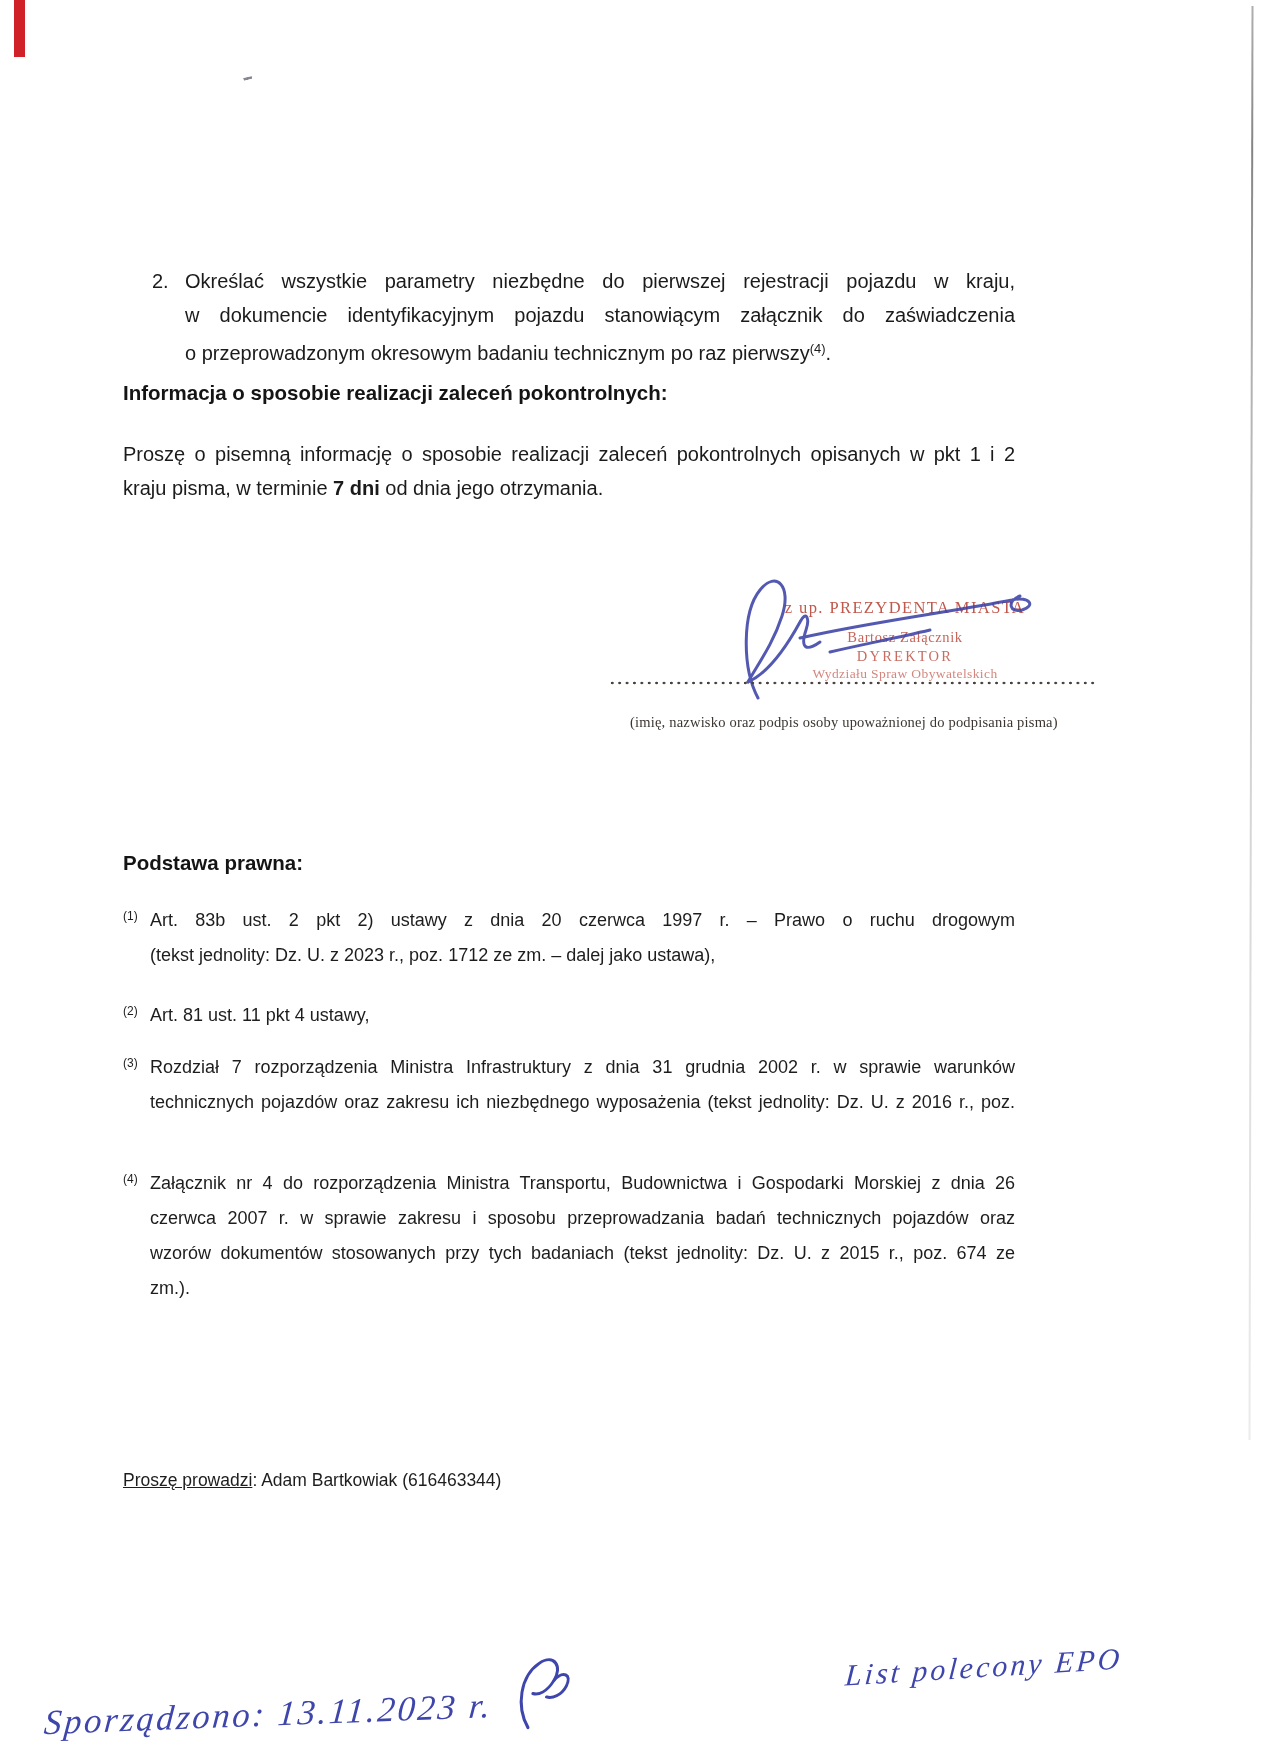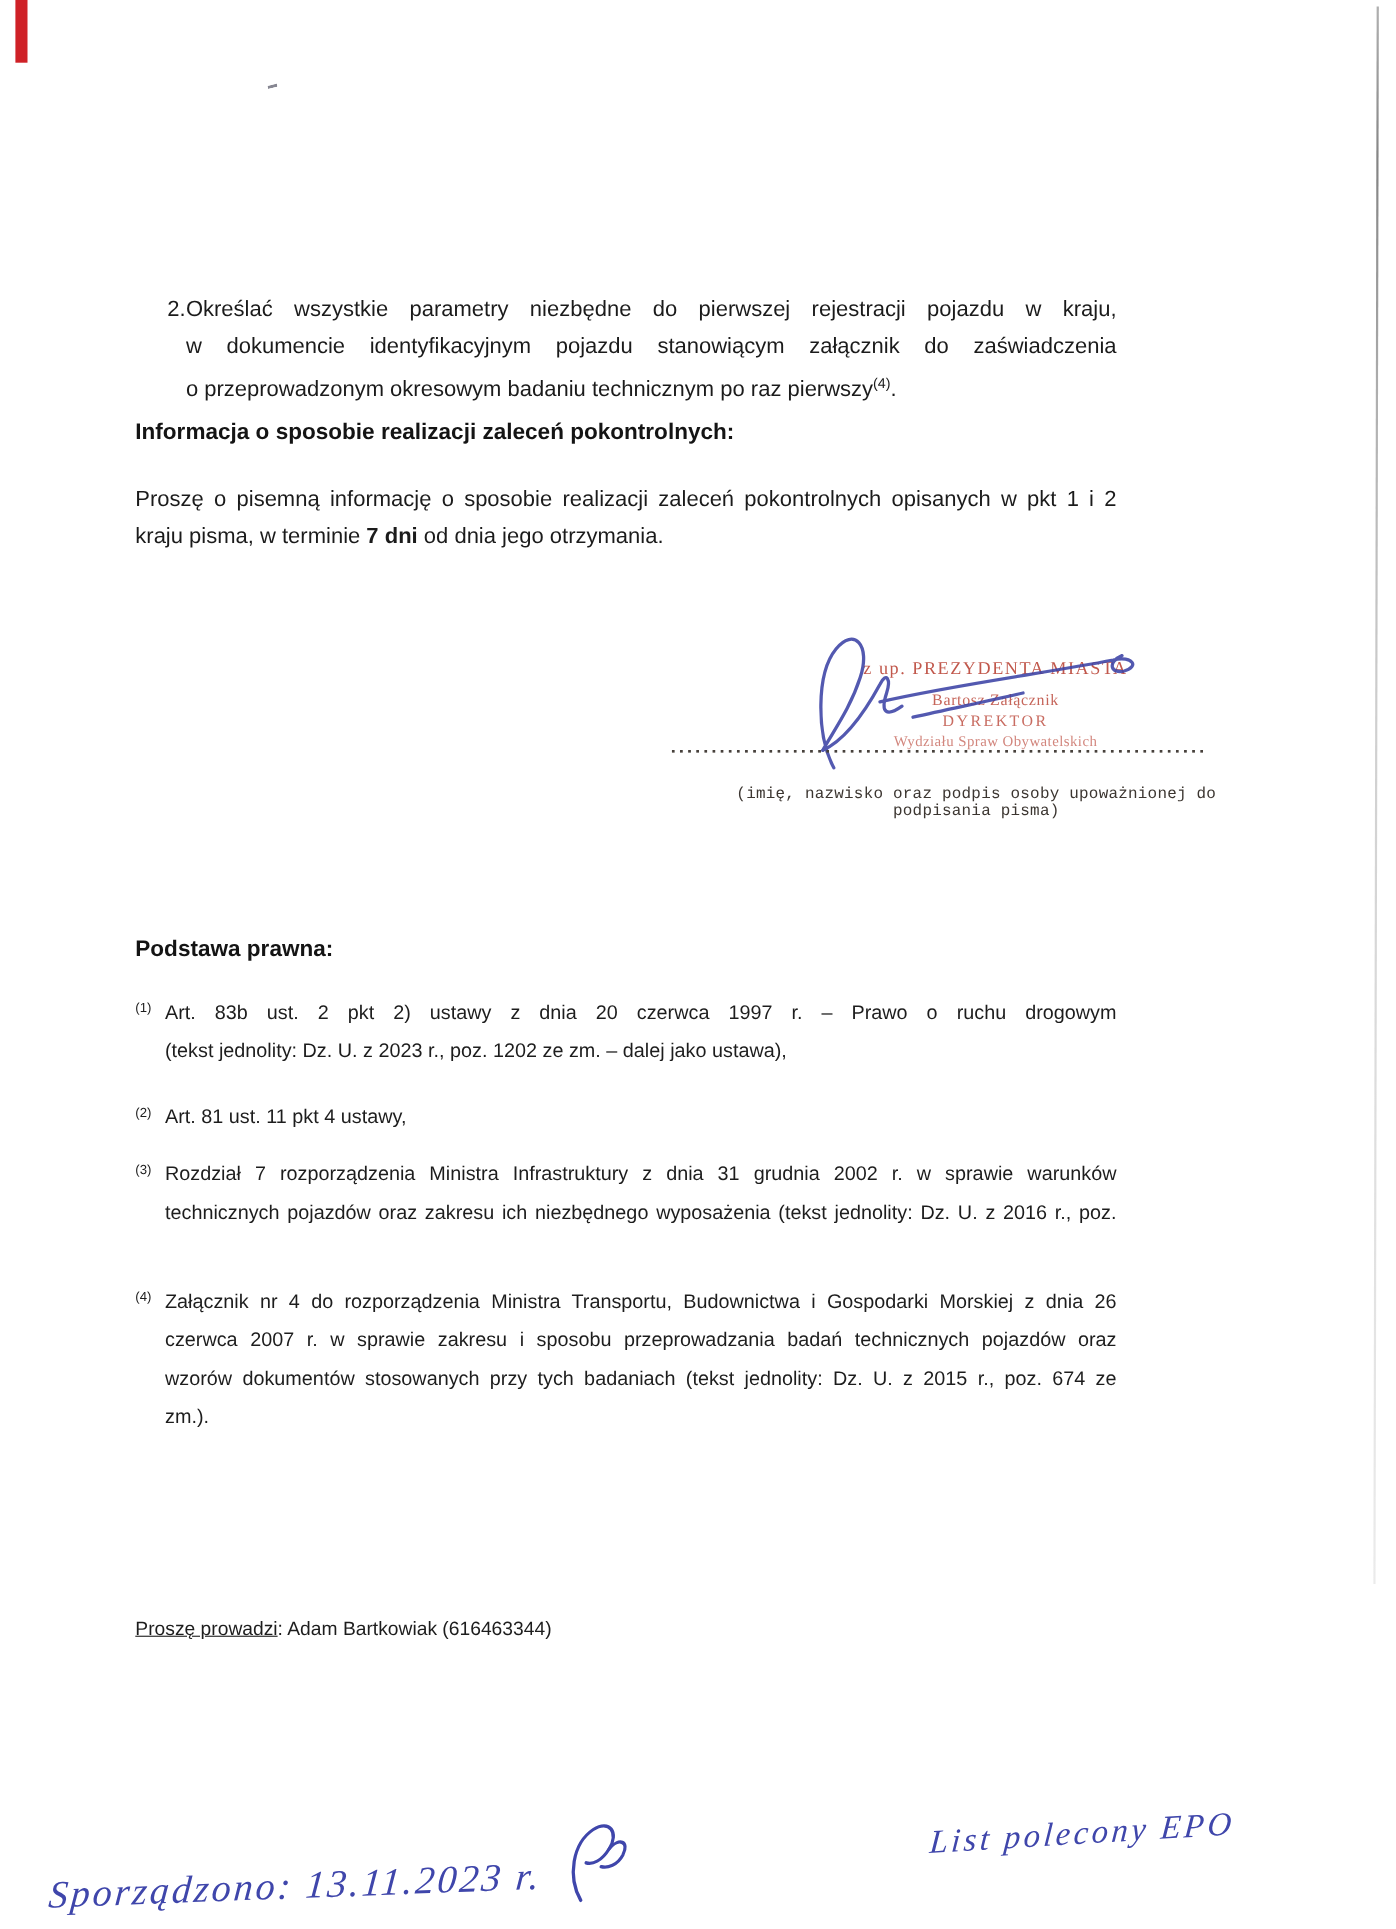--- a/index.html
+++ b/index.html
@@ -21,21 +21,21 @@
       rgba(110,110,110,.55) 25%, rgba(140,140,140,.42) 45%,
       rgba(150,150,150,.32) 70%, rgba(165,165,165,.22) 100%);
     transform:rotate(.12deg);
   }
   .speck { position:absolute; left:243px; top:75px; width:9px; height:5px;
     border-bottom:3px solid #6a6a78; border-radius:1px; transform:rotate(-14deg); opacity:.8; }
 
   
   .item2 { position:absolute; left:152px; top:265px; width:863px; font-size:20px; line-height:33.5px; }
   .item2 .num { position:absolute; left:0; top:0; }
-  .item2 .txt { margin-left:17px; }
+  .item2 .txt { margin-left:33px; }
   .jl { text-align:justify; text-align-last:justify; }
   .ll { text-align:left; }
   sup.ref { font-size:13px; vertical-align:7px; letter-spacing:0; }
 
   .h-bold { position:absolute; left:123px; font-size:20.5px; font-weight:bold; color:#141414; }
   .heading-info { top:381px; }
   .heading-legal { top:851px; }
 
   .request { position:absolute; left:123px; top:437px; width:892px; font-size:20px; line-height:34px; }
 
@@ -44,22 +44,22 @@
     font-family:"Liberation Serif", serif; color:#c1584c; }
   .stamp-authority { top:598px; font-size:16.5px; letter-spacing:1.4px; }
   .stamp-name { top:629px; font-size:14.5px; letter-spacing:.6px; opacity:.92; }
   .stamp-title { top:648px; font-size:14.5px; letter-spacing:2.2px; opacity:.88; }
   .stamp-dept { top:666px; font-size:13.5px; letter-spacing:.4px; opacity:.72; }
   .dots {
     position:absolute; left:610px; top:681px; width:486px; height:4px;
     background-image:radial-gradient(circle at 2px 2px, #47413c 1.3px, rgba(0,0,0,0) 1.6px);
     background-size:7.4px 4px; background-repeat:repeat-x;
   }
-  .sig-caption { position:absolute; left:630px; top:714px; width:515px; text-align:center;
-    font-family:Liberation Mono, monospace; font-size:14.5px; color:#3c3631; letter-spacing:.2px; }
+  .sig-caption { position:absolute; left:630px; top:714px; width:515px; text-align:left;
+    font-family:Liberation Serif, serif; font-size:14.5px; color:#3c3631; letter-spacing:.2px; }
   .sig-svg { position:absolute; left:630px; top:560px; }
 
   
   .footnote { position:absolute; left:123px; width:892px; font-size:18px; line-height:35px; color:#1d1d1d; }
   .footnote .fn-marker { position:absolute; left:0; top:-4px; font-size:12px; }
   .footnote .fn-body { margin-left:27px; }
   .fn-1 { top:903px; } .fn-2 { top:998px; } .fn-3 { top:1050px; } .fn-4 { top:1166px; }
 
   .officer { position:absolute; left:123px; top:1470px; font-size:17.5px; color:#1d1d1d; }
   .officer .lbl { text-decoration:underline; }
@@ -111,21 +111,21 @@
 
   <div class="dots"></div>
   <div class="sig-caption">(imię, nazwisko oraz podpis osoby upoważnionej do podpisania pisma)</div>
 
   <div class="h-bold heading-legal">Podstawa prawna:</div>
 
   <div class="footnote fn-1">
     <span class="fn-marker">(1)</span>
     <div class="fn-body">
       <div class="jl">Art. 83b ust. 2 pkt 2) ustawy z dnia 20 czerwca 1997 r. – Prawo o ruchu drogowym</div>
-      <div class="ll">(tekst jednolity: Dz. U. z 2023 r., poz. 1202 ze zm. – dalej jako ustawa),</div>
+      <div class="ll">(tekst jednolity: Dz. U. z 2023 r., poz. 1712 ze zm. – dalej jako ustawa),</div>
     </div>
   </div>
 
   <div class="footnote fn-2">
     <span class="fn-marker">(2)</span>
     <div class="fn-body">
       <div class="ll">Art. 81 ust. 11 pkt 4 ustawy,</div>
     </div>
   </div>
 

